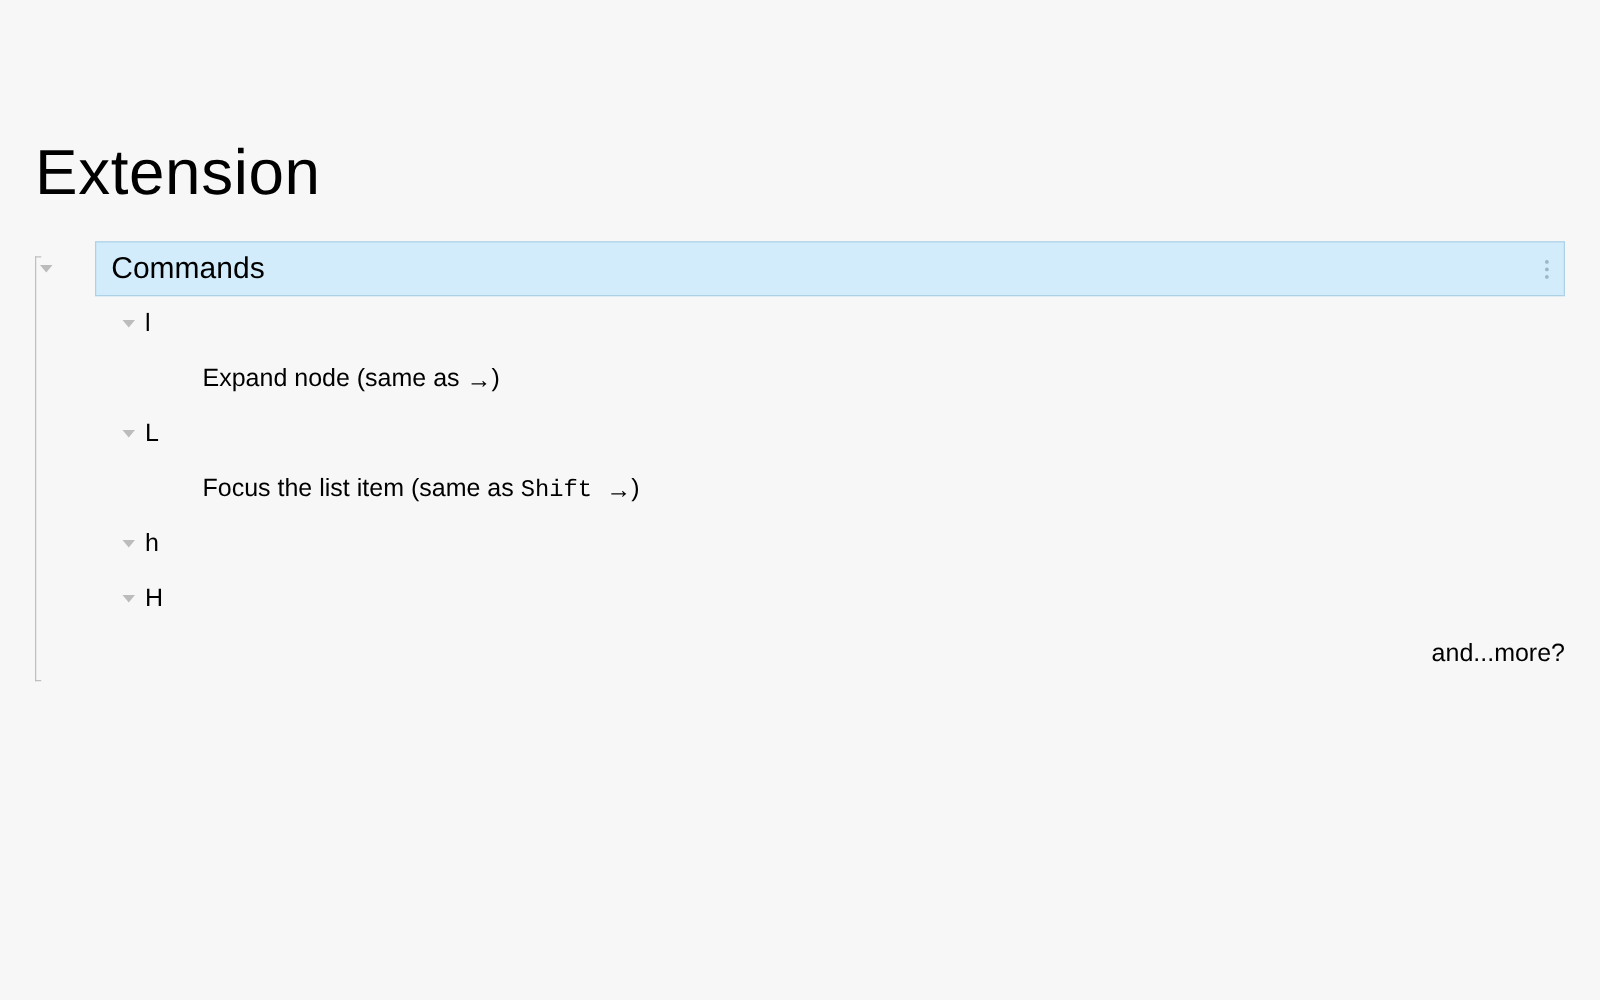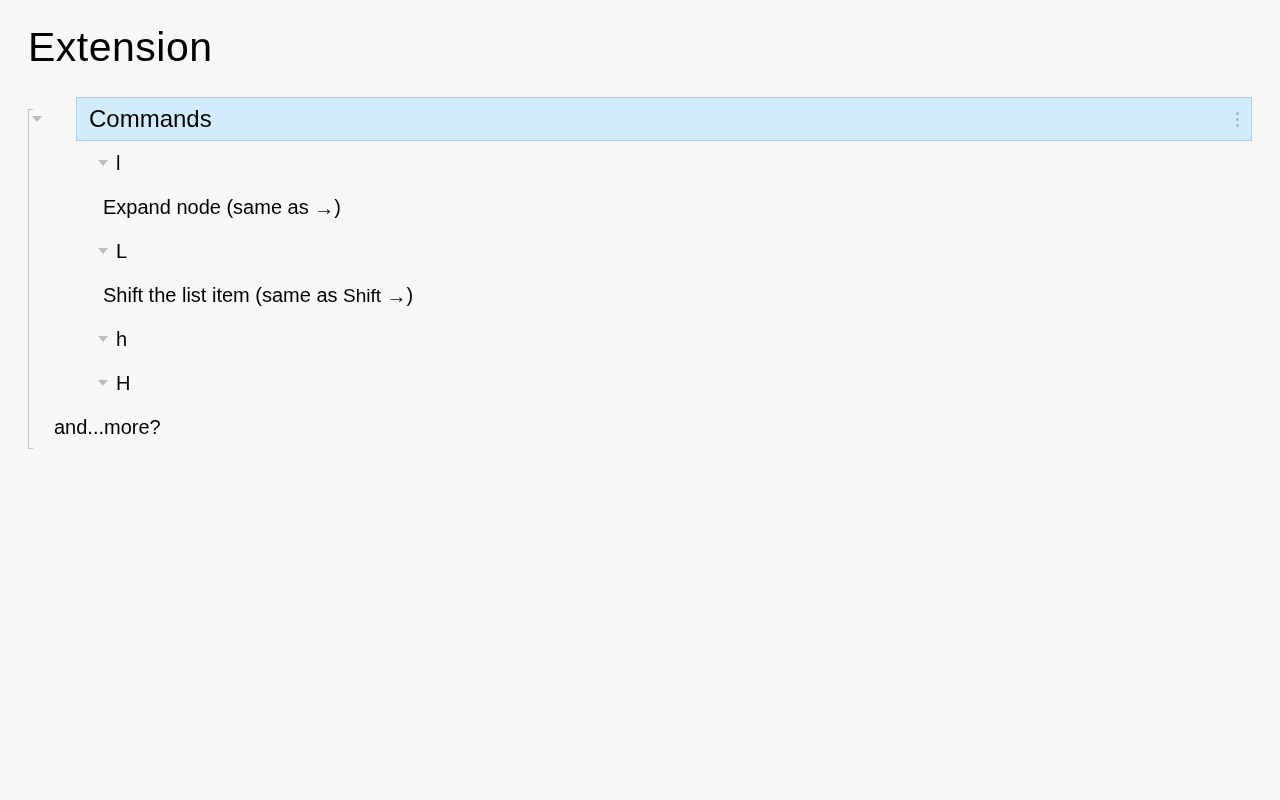--- a/index.html
+++ b/index.html
@@ -13,22 +13,23 @@
       font-size: 20px;
       color: #000;
       width: 1280px;
       height: 800px;
       overflow: hidden;
     }
     .content {
       padding: 24px 28px;
     }
     .page-title {
-      font-size: 41px;
+      font-size: 51px;
       font-weight: 300;
+      margin-top: 84px;
       margin-bottom: 26px;
       letter-spacing: 0.5px;
     }
     .tree {
       position: relative;
     }
     .tree-line {
       position: absolute;
       left: 0;
       top: 12px;
@@ -102,32 +103,33 @@
     }
     .child {
       height: 44px;
       display: flex;
       align-items: center;
     }
     .child-indent {
       margin-left: 40px;
     }
     .child-desc {
-      margin-left: 49px;
+      margin-left: 108px;
     }
     .glyph {
       display: inline-block;
       transform: translateY(1px);
     }
     code.mono {
-      font-family: Liberation Sans, sans-serif;
+      font-family: Liberation Mono, monospace;
       font-size: 19px;
       text-align: center;
     }
     .and-more {
+      justify-content: flex-end;
     }
   </style>
 </head>
 <body>
 
 <div class="content">
   <h1 class="page-title">Extension</h1>
 
   <div class="tree">
     <div class="tree-line"></div>
@@ -157,21 +159,21 @@
           <span>Expand node (same as </span><code class="mono"></code><span class="glyph">→</span><span>)</span>
         </span>
       </div>
 
       <div class="child child-indent">
         <div class="disclosure"></div>
         <span>L</span>
       </div>
       <div class="child child-desc">
         <span>
-          <span>Shift the list item (same as </span><code class="mono">Shift </code><span class="glyph">→</span><span>)</span>
+          <span>Focus the list item (same as </span><code class="mono">Shift </code><span class="glyph">→</span><span>)</span>
         </span>
       </div>
 
       <div class="child child-indent">
         <div class="disclosure"></div>
         <span>h</span>
       </div>
 
       <div class="child child-indent">
         <div class="disclosure"></div>

